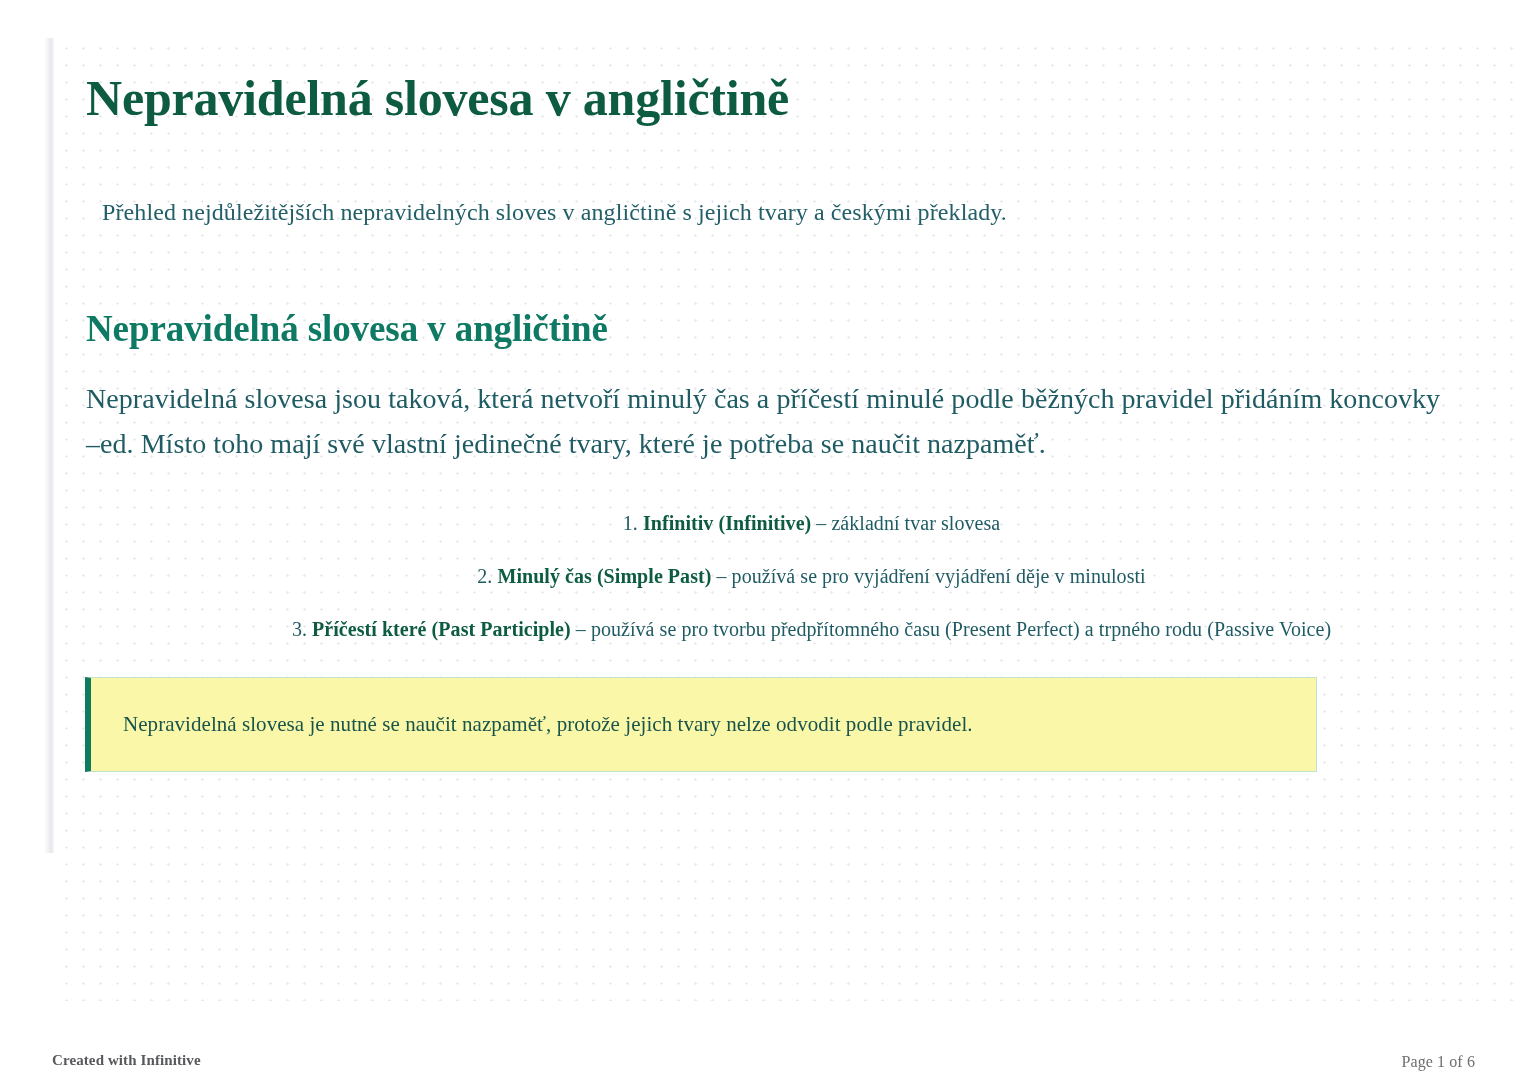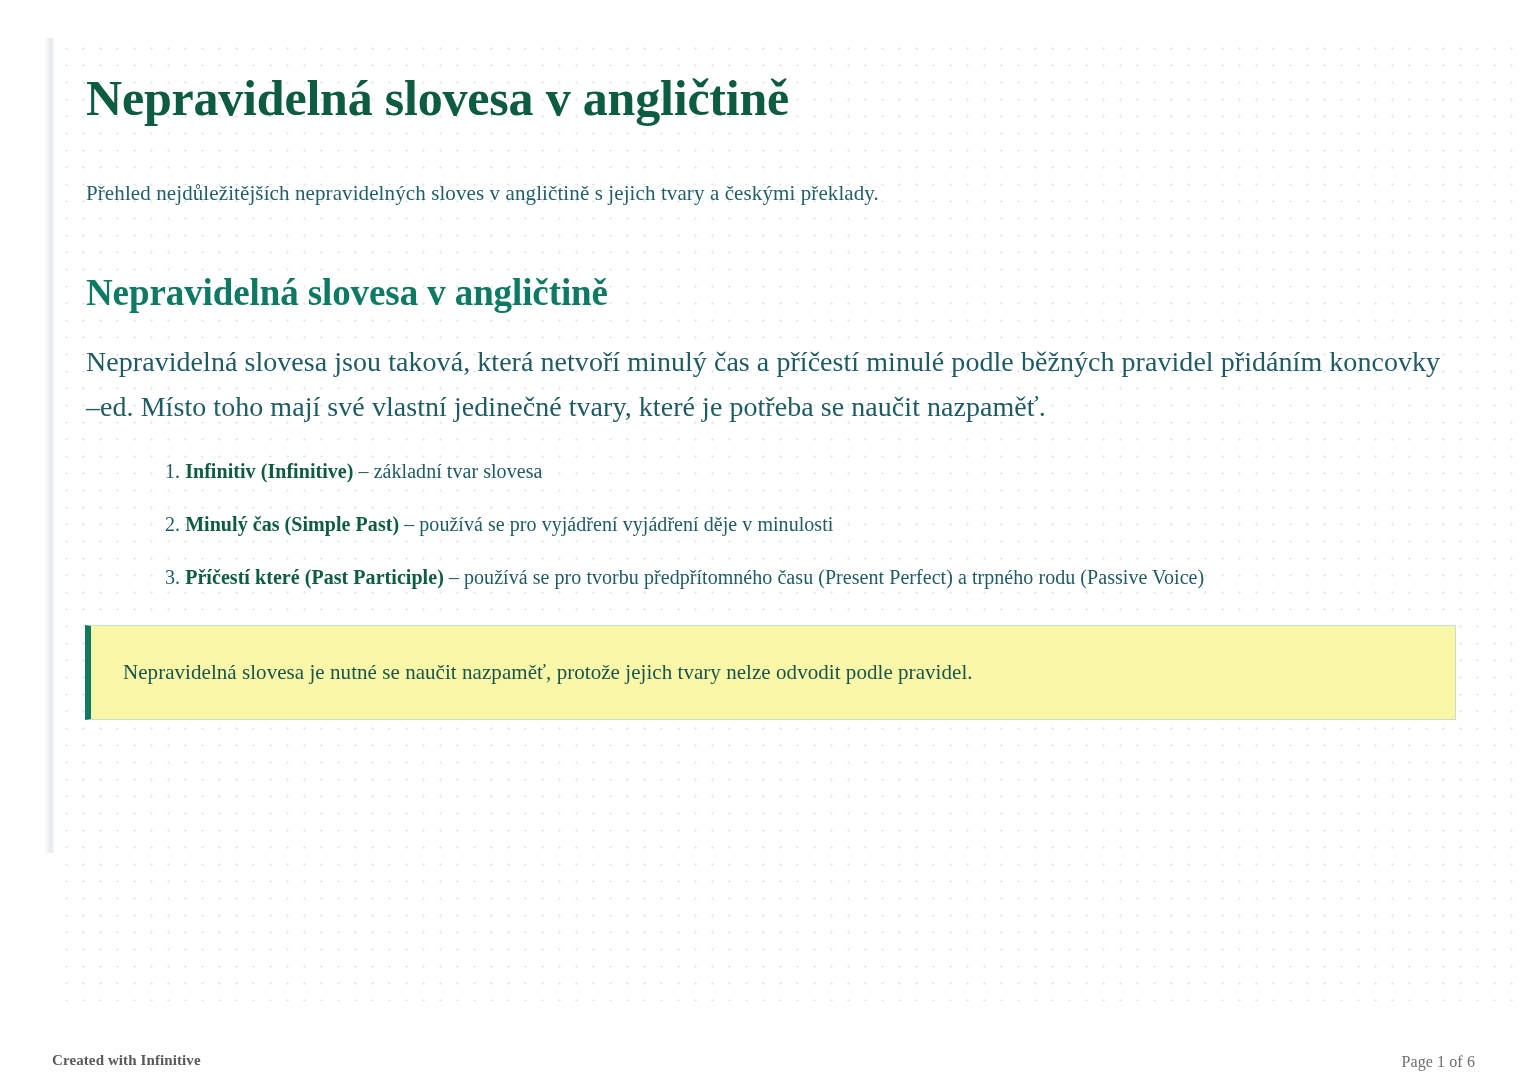--- a/index.html
+++ b/index.html
@@ -67,24 +67,24 @@
     font-size: 50px;
     font-weight: bold;
     color: #0d5c42;
     letter-spacing: -0.2px;
     line-height: 1.12;
     margin: 0;
     padding-top: 16px;
   }
 
   .lead {
-    font-size: 21px;
+    font-size: 24px;
     color: #225f68;
     line-height: 1.5;
-    margin: 0;
+    margin: 16px;
     padding-top: 52px;
     letter-spacing: 0.1px;
   }
 
   .h2 {
     font-size: 37px;
     font-weight: bold;
     color: #0f7a63;
     line-height: 1.15;
     margin: 0;
@@ -105,24 +105,25 @@
     font-size: 28px;
     font-weight: bold;
     color: #13937a;
     line-height: 1.2;
     margin: 0;
     padding-top: 38px;
     letter-spacing: -0.1px;
   }
 
   ol.steps {
-    margin: 0;
+    margin: 16px;
     padding: 0;
     list-style: none;
     padding-top: 26px;
+    text-align: center;
   }
   ol.steps li {
     font-size: 20px;
     color: #1f5b63;
     line-height: 1.5;
     padding-left: 106px;
     text-indent: -27px;
     padding-top: 23px;
     letter-spacing: 0.05px;
   }
@@ -130,21 +131,21 @@
   .num { color: #1f5b63; }
   .term {
     font-weight: bold;
     color: #0d5c42;
   }
 
   
   .callout {
     margin-top: 33px;
     margin-left: -1px;
-    width: 1371px;
+    width: 1232px;
     height: 95px;
     box-sizing: border-box;
     background: #fbf7a8;
     border: 1px solid #bfe3cf;
     border-left: 6px solid #0f7a5e;
     display: flex;
     align-items: center;
   }
   .callout-text {
     font-size: 21px;

